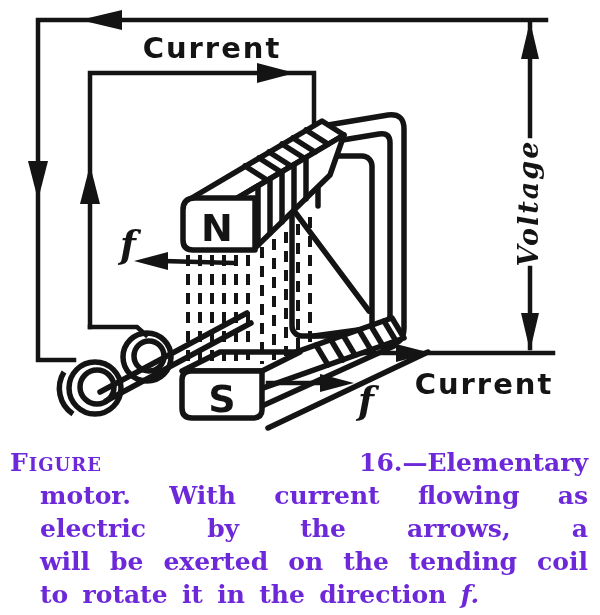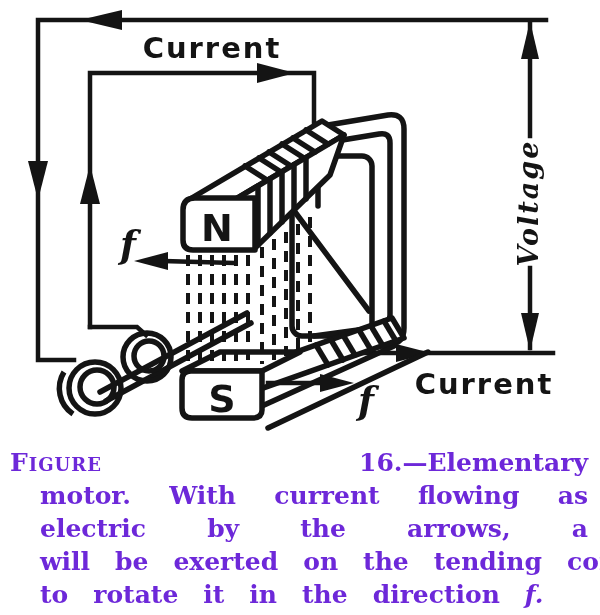--- a/index.html
+++ b/index.html
@@ -19,21 +19,21 @@
   .hand{font-family:"DejaVu Sans",sans-serif;font-weight:700;fill:#141414;}
   .current-label{font-size:29px;letter-spacing:2px;}
   .pole-label{font-size:38px;}
   .force-label{font-family:"DejaVu Serif",serif;font-style:italic;font-weight:700;font-size:37px;fill:#141414;}
   .voltage-label{font-family:"DejaVu Serif",serif;font-style:italic;font-weight:700;font-size:27px;letter-spacing:2px;fill:#141414;}
 
   
   .caption{position:absolute;left:0;top:440px;width:600px;padding:6px 12px 0 10px;box-sizing:border-box;
            color:#6d28d9;font-weight:700;font-size:25px;line-height:33px;}
   .caption-line{display:flex;justify-content:space-between;white-space:nowrap;}
-  .caption-line.indent{padding-left:30px;gap:25px;}
+  .caption-line.indent{padding-left:30px;}
   .caption-line.last{width:76%;text-align:right;}
   .sc{font-variant:small-caps;letter-spacing:1px;}
   .itf{font-style:italic;font-family:"DejaVu Serif",serif;}
 </style>
 </head>
 <body>
 
 <div class="page">
 
   <svg width="600" height="440" viewBox="0 0 600 440">

